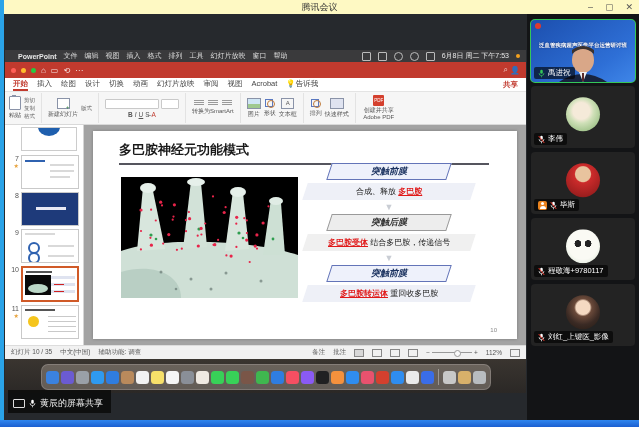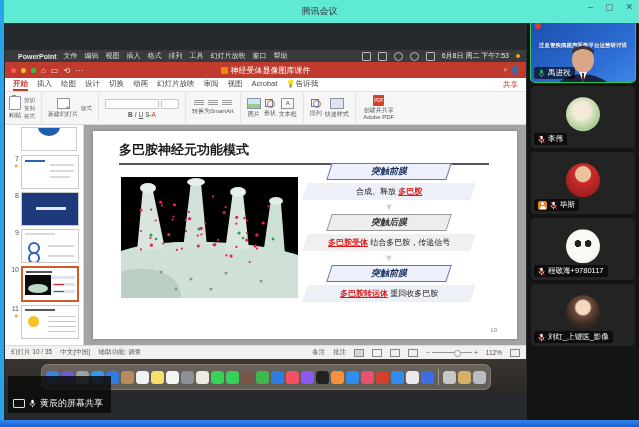--- a/index.html
+++ b/index.html
@@ -1,19 +1,19 @@
 <!DOCTYPE html>
 <html><head>
 <meta charset="utf-8">
 <style>
   html,body{margin:0;padding:0;background:#555;}
   #app{position:relative;width:639px;height:427px;background:#26292d;overflow:hidden;
        font-family:"Liberation Sans","DejaVu Sans",sans-serif;-webkit-font-smoothing:antialiased;}
   
-  .titlebar{position:absolute;left:0;top:0;width:639px;height:23px;background:#5eead4;
+  .titlebar{position:absolute;left:0;top:0;width:639px;height:14px;background:#fef9c3;
             display:flex;align-items:center;justify-content:center;font-size:9px;color:#333;z-index:40;}
   .win-controls{position:absolute;right:6px;top:0;height:14px;display:flex;gap:12px;align-items:center;
                 color:#555;font-size:9px;}
   .left-strip{position:absolute;left:0;top:0;width:4px;height:427px;background:#2aa3e8;z-index:50;}
   .bottom-strip{position:absolute;left:0;bottom:0;width:639px;height:7px;
                 background:linear-gradient(180deg,#2f86ef,#1b5fd0);z-index:50;}
   .main{position:absolute;left:4px;top:14px;width:523px;height:406px;background:#26292d;}
   
   .mac-screen{position:absolute;left:1px;top:36px;width:521px;height:339px;background:#f5f5f5;}
   .mac-menubar{height:12px;background:#3a3a3c;color:#e8e8e8;display:flex;align-items:center;
@@ -29,21 +29,21 @@
                 color:#fff;font-size:8px;position:relative;}
   .tl{width:5px;height:5px;border-radius:50%;}
   .tl.r{background:#ff5f57}.tl.y{background:#febc2e}.tl.g{background:#28c840}
   .ppt-title-center{position:absolute;left:0;right:0;text-align:center;font-size:8px;color:#fff;}
   .doc-ico{display:inline-block;width:7px;height:7px;background:#e8890c;border-radius:1px;
            vertical-align:-1px;margin-right:3px;}
   .tb-mini{opacity:.85;font-size:8px;}
   .ppt-tabs{height:13px;background:#ffffff;display:flex;align-items:center;font-size:7.5px;color:#444;
             padding:0 8px;gap:9px;border-bottom:1px solid #e4e4e4;position:relative;}
   .ppt-tabs .tab.active{color:#c13a2e;font-weight:bold;border-bottom:2px solid #c13a2e;}
-  .share-btn{position:absolute;right:8px;color:#c13a2e;font-weight:normal;padding-left:21px;}
+  .share-btn{position:absolute;right:8px;color:#c13a2e;font-weight:bold;padding-left:21px;}
   .ppt-ribbon{height:30px;background:#f6f6f6;border-bottom:1px solid #d9d9d9;display:flex;
               align-items:stretch;font-size:6px;color:#555;padding:1px 4px;gap:6px;}
   .rgroup{display:flex;align-items:center;gap:3px;border-right:1px solid #e3e3e3;padding-right:6px;}
   .bigbtn{display:flex;flex-direction:column;align-items:center;justify-content:center;gap:1px;}
   .clipboard{width:10px;height:12px;background:#fff;border:1px solid #8a93a8;border-radius:1px;position:relative;}
   .clipboard:before{content:"";position:absolute;left:2px;top:-2px;width:4px;height:2px;background:#8a93a8;}
   .ministack{display:flex;flex-direction:column;gap:1px;font-size:5.5px;color:#666;}
   .slideicon{width:11px;height:9px;background:#fff;border:1px solid #8a93a8;position:relative;}
   .slideicon:before{content:"+";position:absolute;right:-1px;bottom:-2px;color:#2b7c3f;font-size:6px;}
   .fontbox{width:52px;height:8px;background:#fff;border:1px solid #c9c9c9;border-radius:1px;}
@@ -107,21 +107,21 @@
   .zoomslider .knob{position:absolute;left:55%;top:-2px;width:5px;height:5px;border-radius:50%;background:#f8f8f8;border:1px solid #999;}
   
   .desktop{height:34px;background:linear-gradient(180deg,#3a3530,#2b2826);position:relative;}
   .dock{position:absolute;left:50%;transform:translateX(-50%);bottom:3px;height:24px;
         background:rgba(190,175,165,.38);border:1px solid rgba(255,255,255,.18);border-radius:7px;
         display:flex;align-items:center;padding:0 4px;gap:2px;}
   .dock-icon{width:13px;height:13px;border-radius:3.5px;flex:0 0 auto;}
   .dock-divider{width:1px;height:16px;background:rgba(255,255,255,.35);margin:0 2px;flex:0 0 auto;}
   
   .share-label{position:absolute;left:4px;bottom:7px;background:rgba(10,10,10,.85);color:#eee;
-               font-size:9px;display:flex;align-items:center;gap:4px;padding:21px 8px 3px 5px;z-index:45;}
+               font-size:9px;display:flex;align-items:center;gap:4px;padding:7px 8px 3px 5px;z-index:45;}
   .share-label .scr{width:10px;height:7px;border:1px solid #ddd;border-radius:1px;}
   
   .sidebar{position:absolute;left:527px;top:14px;width:112px;height:406px;background:#131416;
            padding-top:6px;box-sizing:border-box;}
   .tile{position:relative;width:104px;height:62px;margin:0 auto 4px;background:#232323;border-radius:4px;
         overflow:hidden;}
   .tile.active{outline:2px solid #35c759;outline-offset:-1px;}
   .name-badge{position:absolute;left:3px;bottom:3px;background:rgba(0,0,0,.62);border-radius:2px;
               color:#fff;font-size:7.5px;display:flex;align-items:center;gap:3px;padding:1px 4px;max-width:92px;
               white-space:nowrap;overflow:hidden;}
@@ -183,23 +183,20 @@
       </div>
 
       <div class="ppt-titlebar">
         <span class="tl r"></span>
         <span class="tl y"></span>
         <span class="tl g"></span>
         <span class="tb-mini">⌂</span>
         <span class="tb-mini">▭</span>
         <span class="tb-mini">⟲</span>
         <span class="tb-mini">⋯</span>
-        <span class="ppt-title-center">
-          <span class="doc-ico"></span><span>神经受体显像图库课件</span>
-        </span>
         <span style="position:absolute;right:18px;" class="tb-mini">⌕</span>
         <span style="position:absolute;right:6px;" class="tb-mini">👤</span>
       </div>
 
       <div class="ppt-tabs">
         <span id="ppt-tabs-list" style="display:flex;gap:9px;">
             <span class="tab active">开始</span>
             <span class="tab">插入</span>
             <span class="tab">绘图</span>
             <span class="tab">设计</span>

